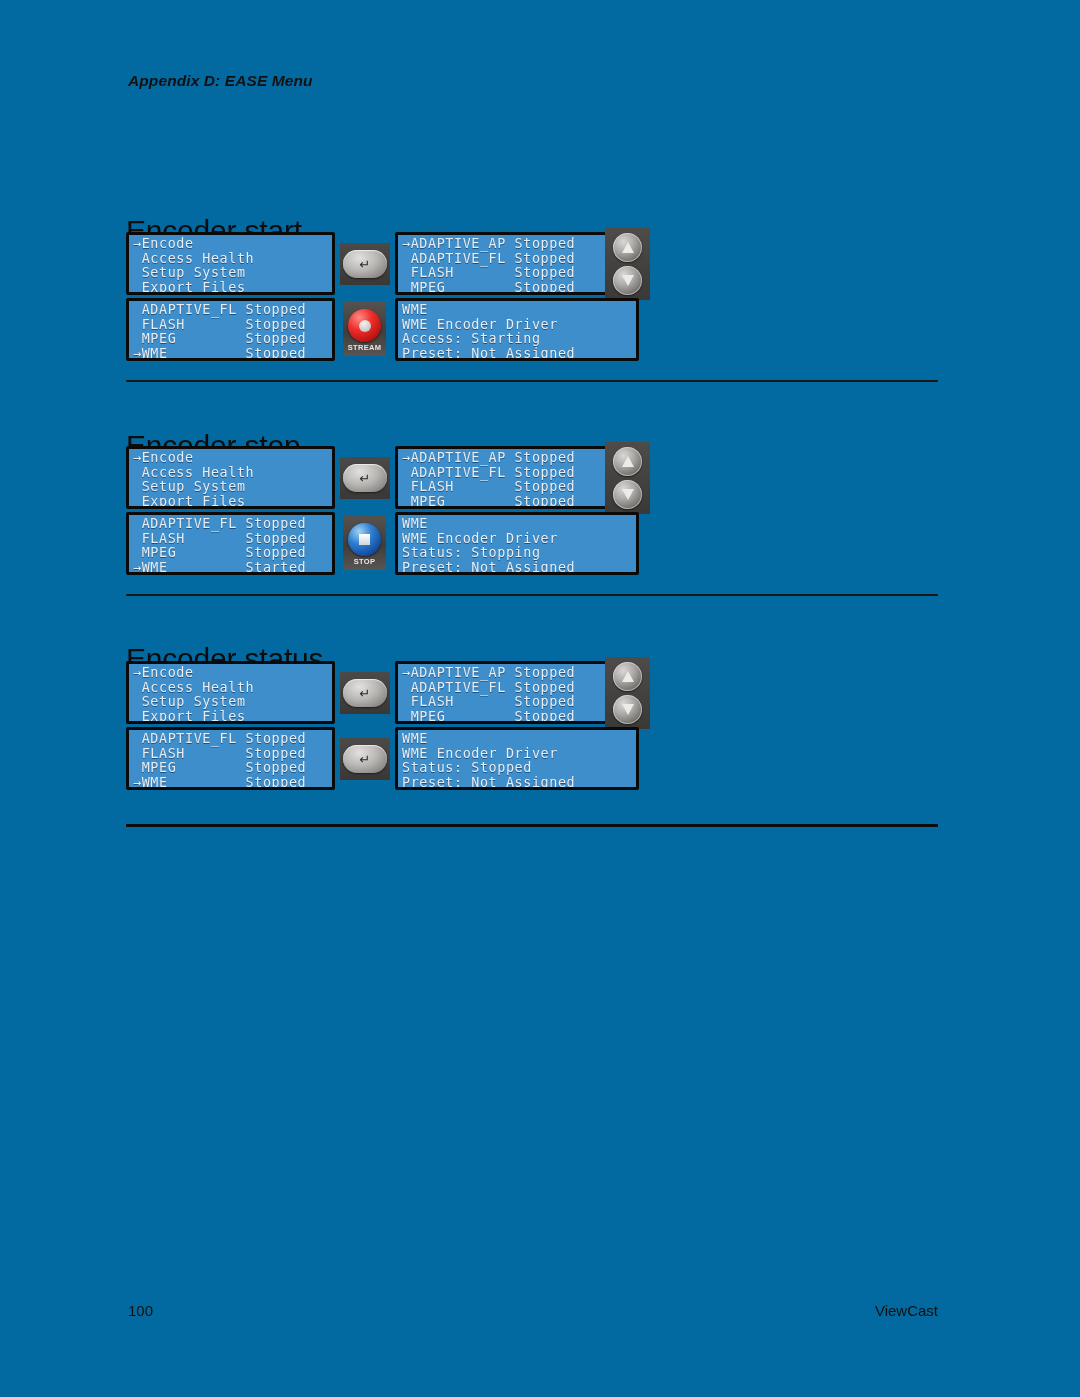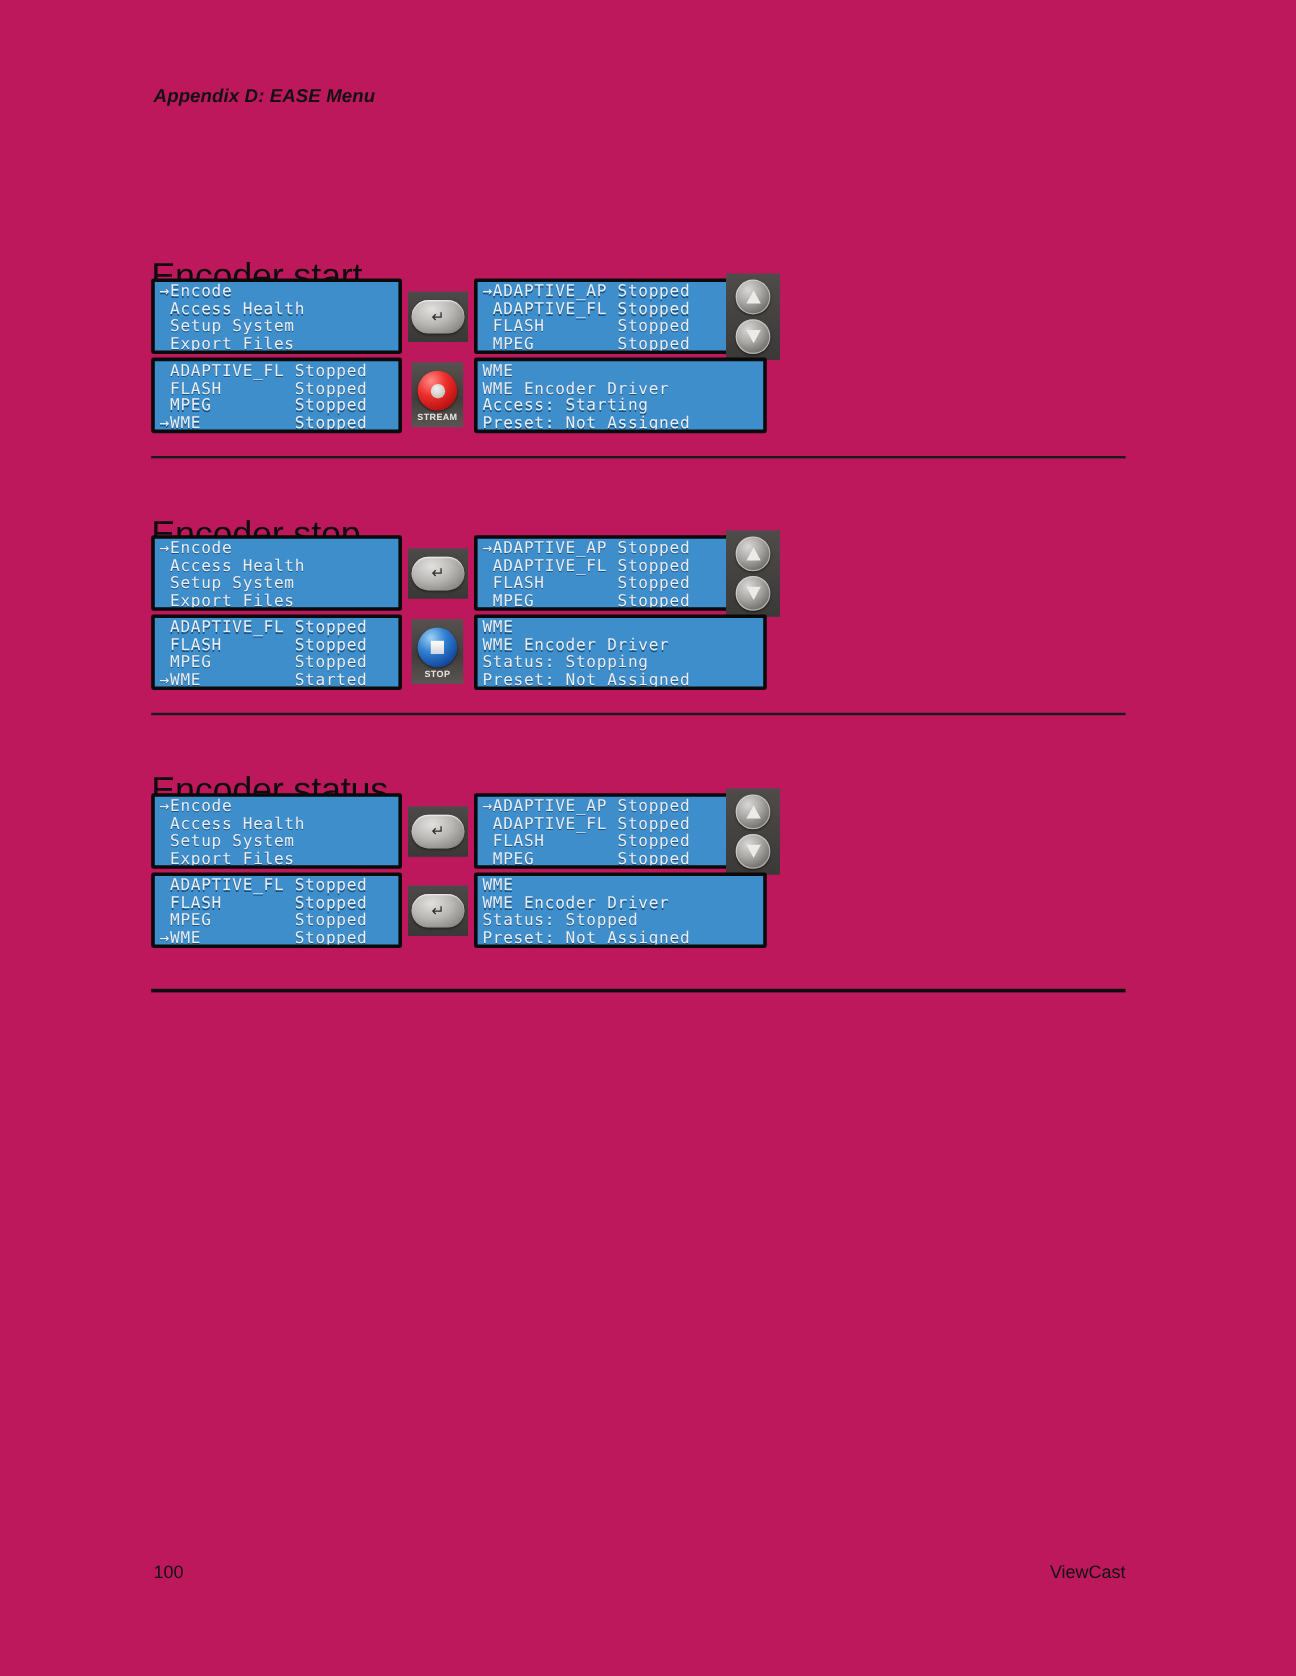--- a/index.html
+++ b/index.html
@@ -12,21 +12,21 @@
     height: 1397px;
     position: relative;
     font-family: "Liberation Sans", sans-serif;
     color: #000000;
     overflow: hidden;
   }
 
   .page {
     position: absolute;
     inset: 0;
-    background: #be185d;
+    background: #0369a1;
   }
 
   
   .running-head {
     position: absolute;
     left: 128px;
     top: 72px;
     font-size: 15.5px;
     font-style: italic;
     font-weight: 600;

